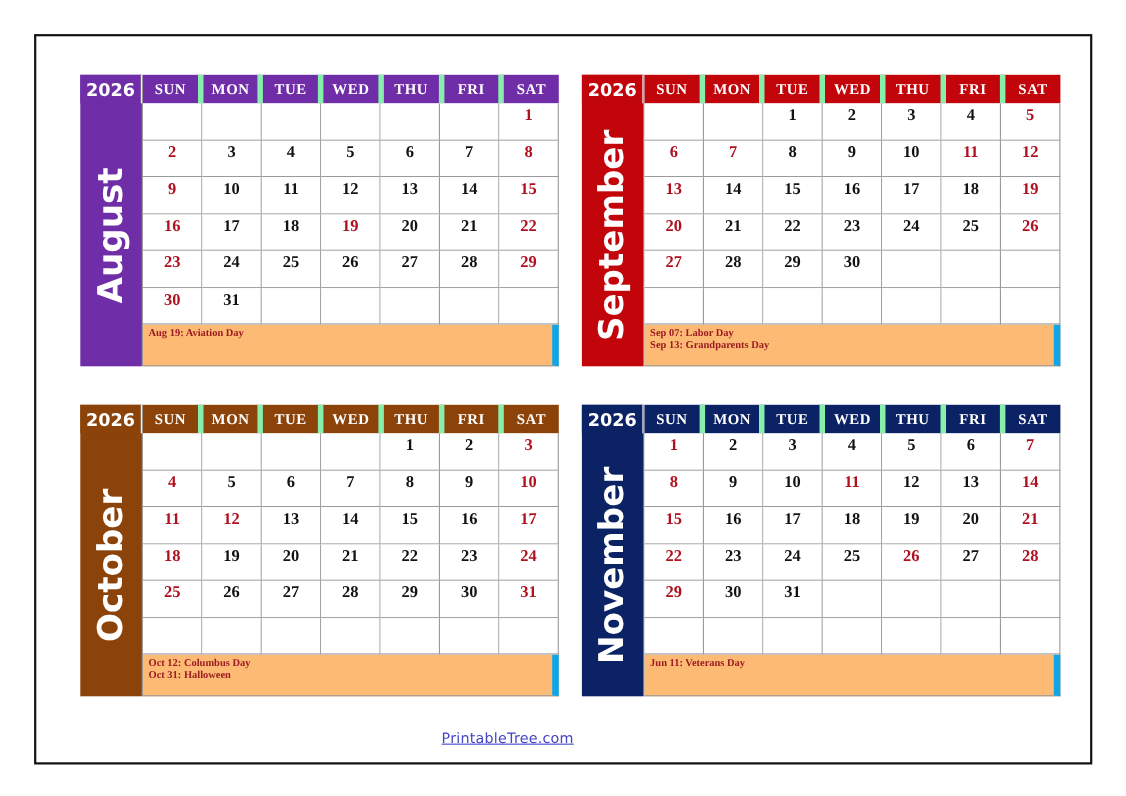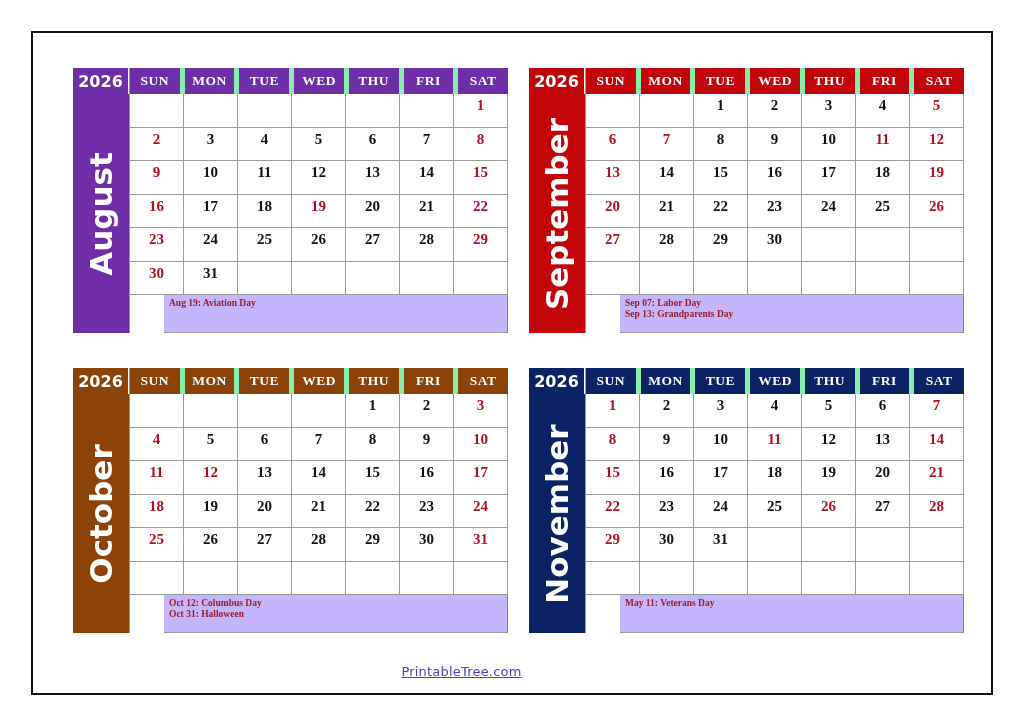--- a/index.html
+++ b/index.html
@@ -141,26 +141,25 @@
     font-family: "Liberation Serif", serif;
     font-weight: bold;
     font-size: 15px;
     color: #121212;
   }
   .day-num.wk { color: #B01020; }
 
   .notes-row {
     flex: 0 0 auto;
     height: 38px;
-    border-right: 1px solid #0ea5e9;
+    border-right: 6px solid #0ea5e9;
     border-bottom: 1px solid #9a9a9a;
     box-sizing: border-box;
     padding: 3px 0 0 5px;
-    background: #c4b5fd;
-    margin-left: 34px;
+    background: #fdba74;
   }
   .note-line {
     font-family: "Liberation Serif", serif;
     font-weight: bold;
     font-size: 9.5px;
     line-height: 11px;
     color: #9B1B22;
     white-space: nowrap;
   }
 
@@ -818,21 +817,21 @@
               <span class="day-num"></span>
             </div>
             <div class="day-cell">
               <span class="day-num"></span>
             </div>
             <div class="day-cell">
               <span class="day-num"></span>
             </div>
           </div>
           <div class="notes-row">
-            <div class="note-line">May 11: Veterans Day</div>
+            <div class="note-line">Jun 11: Veterans Day</div>
           </div>
         </div>
       </div>
     </div>
 
   <div id="footer">
     <a href="#" class="site">PrintableTree.com</a>
   </div>
 </div>
 

